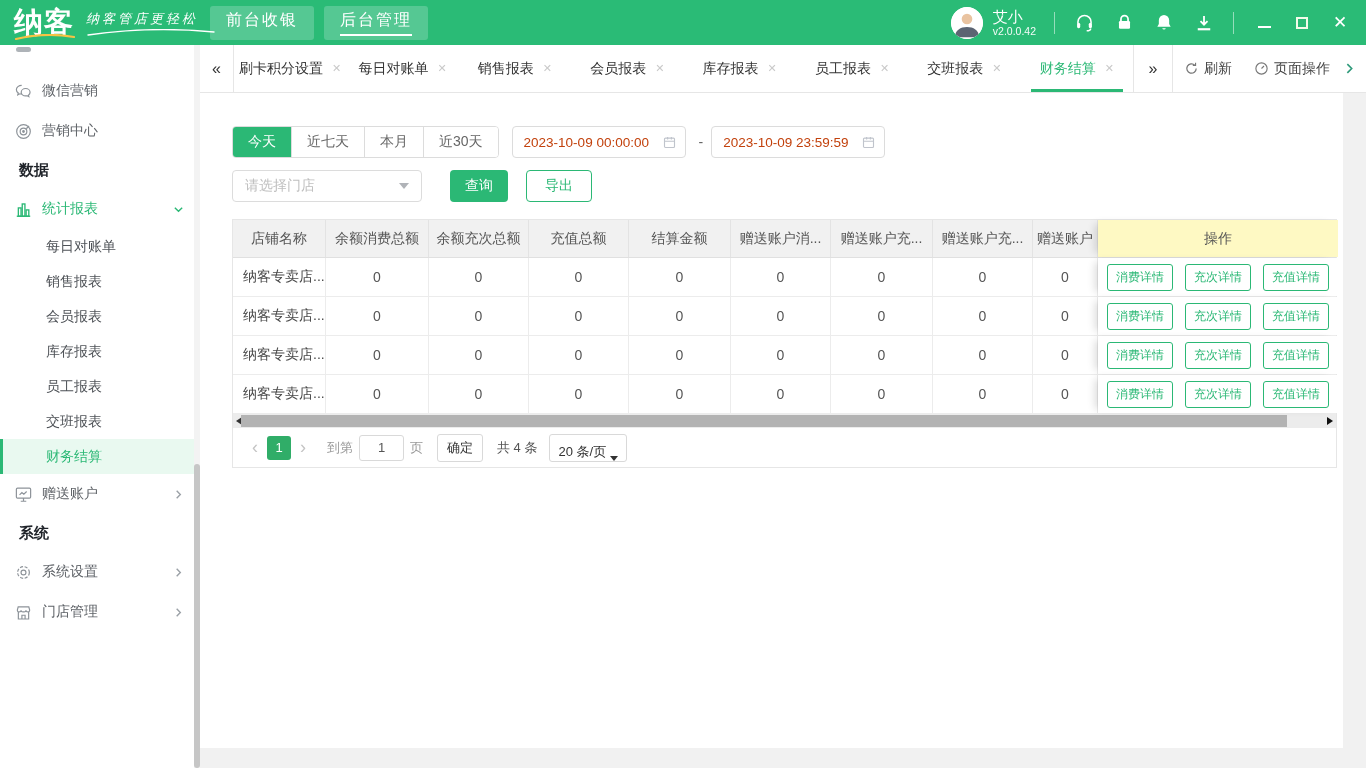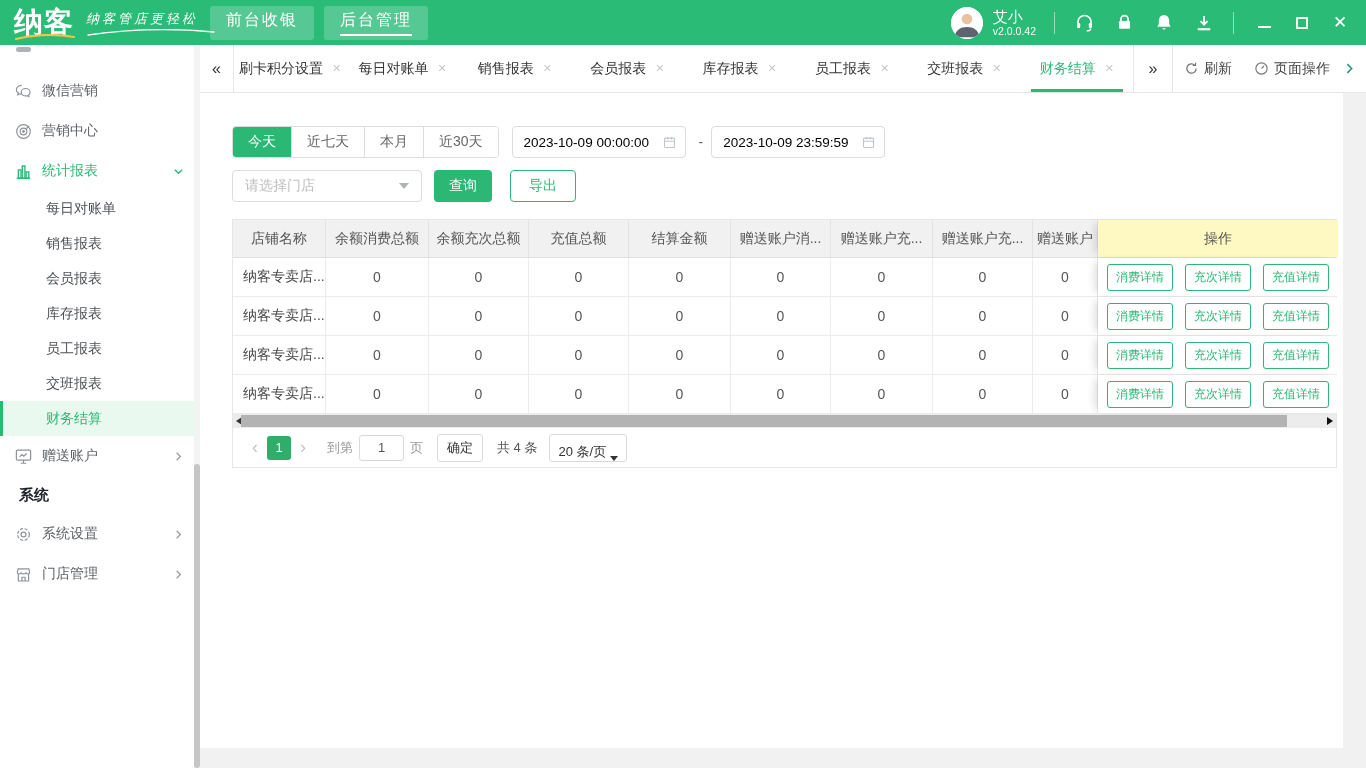--- a/index.html
+++ b/index.html
@@ -71,28 +71,28 @@
   .page { width:1143px; height:655px; background:#fff; padding:33px 0 0 32px; }
 
   
   .filter-row { display:flex; align-items:center; }
   .filter-row.second { margin-top:12px; }
   .quick-group { display:flex; border:1px solid #dcdcdc; border-radius:4px; overflow:hidden; height:32px; }
   .quick-btn { border:none; background:#fff; color:#666; font-size:14px; padding:0 15px; cursor:pointer; border-right:1px solid #dcdcdc; font-family:inherit; height:100%; }
   .quick-btn:last-child { border-right:none; }
   .quick-btn.active { background:#2bb875; color:#fff; }
   .date-box { width:174px; height:32px; border:1px solid #dcdcdc; border-radius:4px; display:flex; align-items:center; padding:0 8px 0 11px; margin-left:13px; cursor:pointer; background:#fff; }
-  .date-text { flex:1; font-size:13.5px; color:#000000; white-space:nowrap; }
+  .date-text { flex:1; font-size:13.5px; color:#c2410c; white-space:nowrap; }
   .date-box .cal-icon { width:15px; height:15px; color:#c0c4cc; display:flex; }
   .date-sep { margin-left:13px; color:#666; }
   .date-sep + .date-box { margin-left:8px; }
   .store-select { width:190px; height:32px; border:1px solid #dcdcdc; border-radius:4px; display:flex; align-items:center; padding:0 12px; cursor:pointer; background:#fff; }
   .store-select .ph { flex:1; color:#bfbfbf; font-size:14px; }
   .caret-down { width:0; height:0; border-left:5px solid transparent; border-right:5px solid transparent; border-top:6px solid #b0b3b8; }
-  .btn-primary { margin-left:12px; width:58px; height:32px; background:#2bb875; color:#fff; border:none; border-radius:4px; font-size:14px; cursor:pointer; font-family:inherit; }
+  .btn-primary { margin-left:28px; width:58px; height:32px; background:#2bb875; color:#fff; border:none; border-radius:4px; font-size:14px; cursor:pointer; font-family:inherit; }
   .btn-outline { margin-left:18px; width:66px; height:32px; background:#fff; color:#2bb875; border:1px solid #2bb875; border-radius:4px; font-size:14px; cursor:pointer; font-family:inherit; }
 
   
   .table-box { margin-top:17px; width:1105px; border:1px solid #e6e6e6; }
   .t-head { display:flex; height:38px; background:#f1f1f1; border-bottom:1px solid #e0e0e0; }
   .th { display:flex; align-items:center; justify-content:center; font-size:14px; color:#555; border-right:1px solid #e3e3e3; white-space:nowrap; overflow:hidden; flex-shrink:0; }
   .tr { display:flex; height:39px; border-bottom:1px solid #ececec; background:#fff; }
   .tr:last-child { border-bottom:1px solid #ececec; }
   .td { display:flex; align-items:center; justify-content:center; font-size:14px; color:#555; border-right:1px solid #ececec; white-space:nowrap; overflow:hidden; flex-shrink:0; }
   .td.name { justify-content:flex-start; padding-left:10px; color:#4a4a4a; }
@@ -223,20 +223,21 @@
           <svg viewBox="0 0 24 24" width="19" height="19" fill="none" stroke="currentColor" stroke-width="1.5">
               <circle cx="12" cy="12" r="8.6"></circle>
               <circle cx="12" cy="12" r="4.2"></circle>
               <circle cx="12" cy="12" r="1" fill="currentColor"></circle>
               <path d="M15.5 8.5 19 5"></path>
             </svg>
         </span>
         <span class="s-label">营销中心</span>
       </div>
 
+      <div class="side-section">数据</div>
 
       <div class="side-item accent">
         <span class="s-icon">
           <svg viewBox="0 0 24 24" width="19" height="19" fill="none" stroke="currentColor" stroke-width="1.7">
               <path d="M3.5 20.5h17"></path>
               <rect x="5.5" y="10" width="3.4" height="10.5"></rect>
               <rect x="10.4" y="5" width="3.4" height="15.5"></rect>
               <rect x="15.3" y="12.5" width="3.4" height="8"></rect>
             </svg>
         </span>

